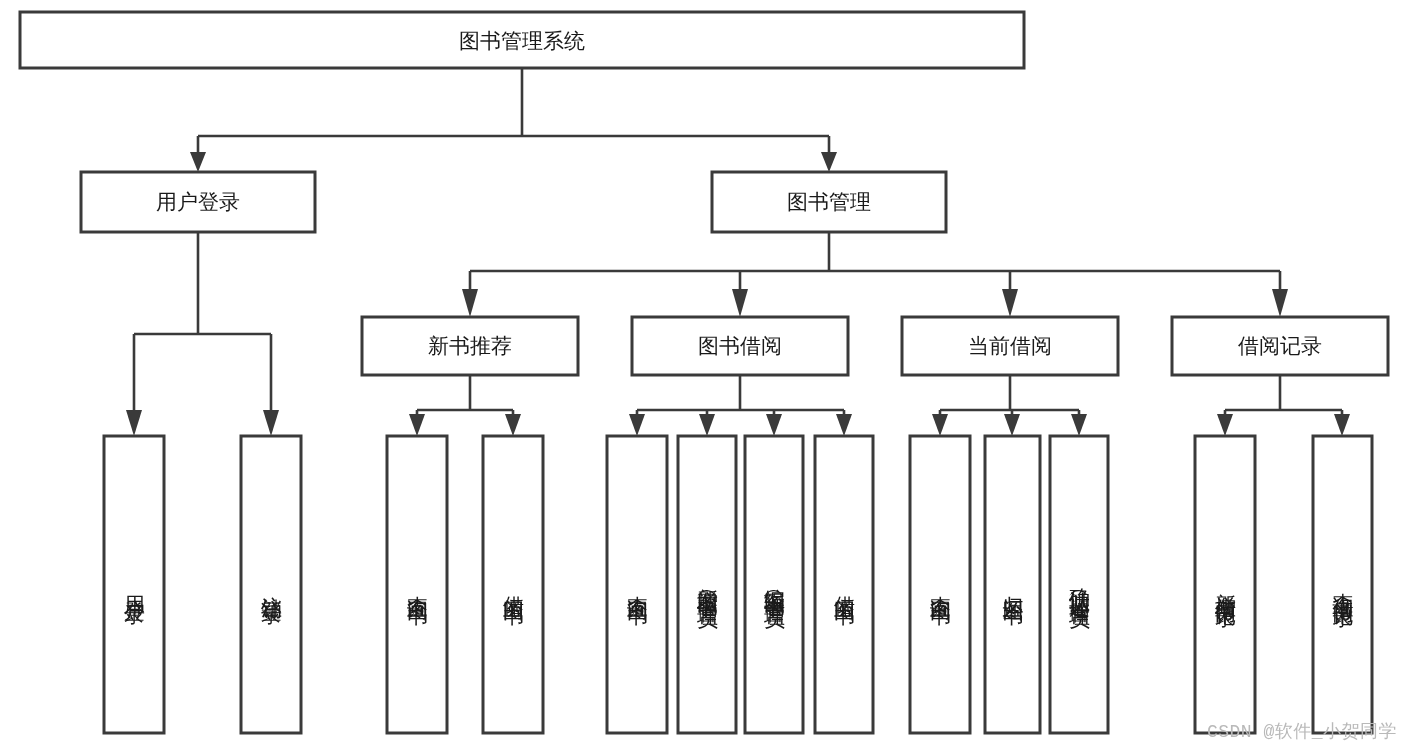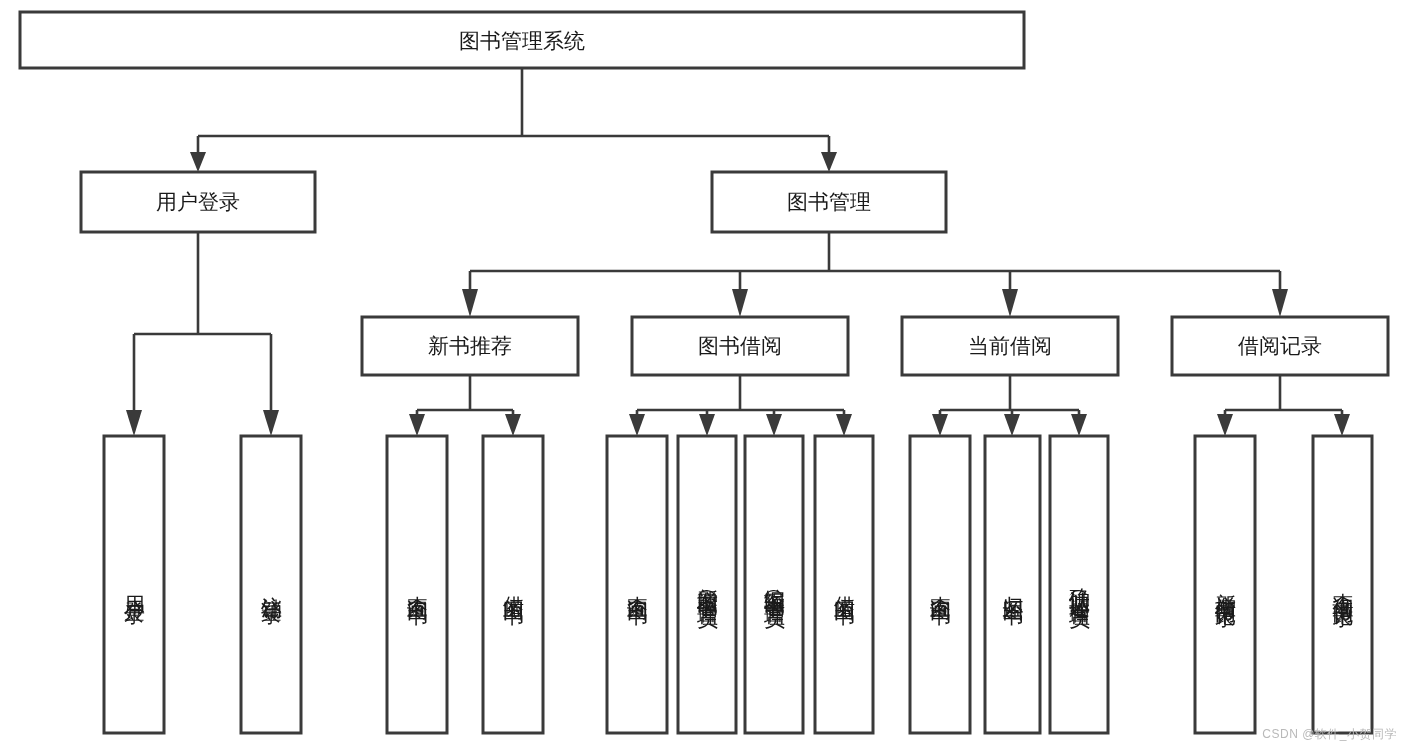--- a/index.html
+++ b/index.html
@@ -45,22 +45,22 @@
     fill: #1a1a1a;
     font-family: "DejaVu Sans", "Liberation Sans", sans-serif;
     font-size: 21px;
     text-anchor: middle;
     dominant-baseline: middle;
   }
   .watermark {
     position: absolute;
     right: 8px;
     bottom: 4px;
-    font-family: Liberation Sans, sans-serif;
-    font-size: 12px;
+    font-family: Liberation Mono, monospace;
+    font-size: 18px;
     color: #b9b9b9;
     white-space: nowrap;
     letter-spacing: 0.5px;
     pointer-events: none;
   }
 </style>
 </head>
 <body>
 
 <div id="diagram-root">

